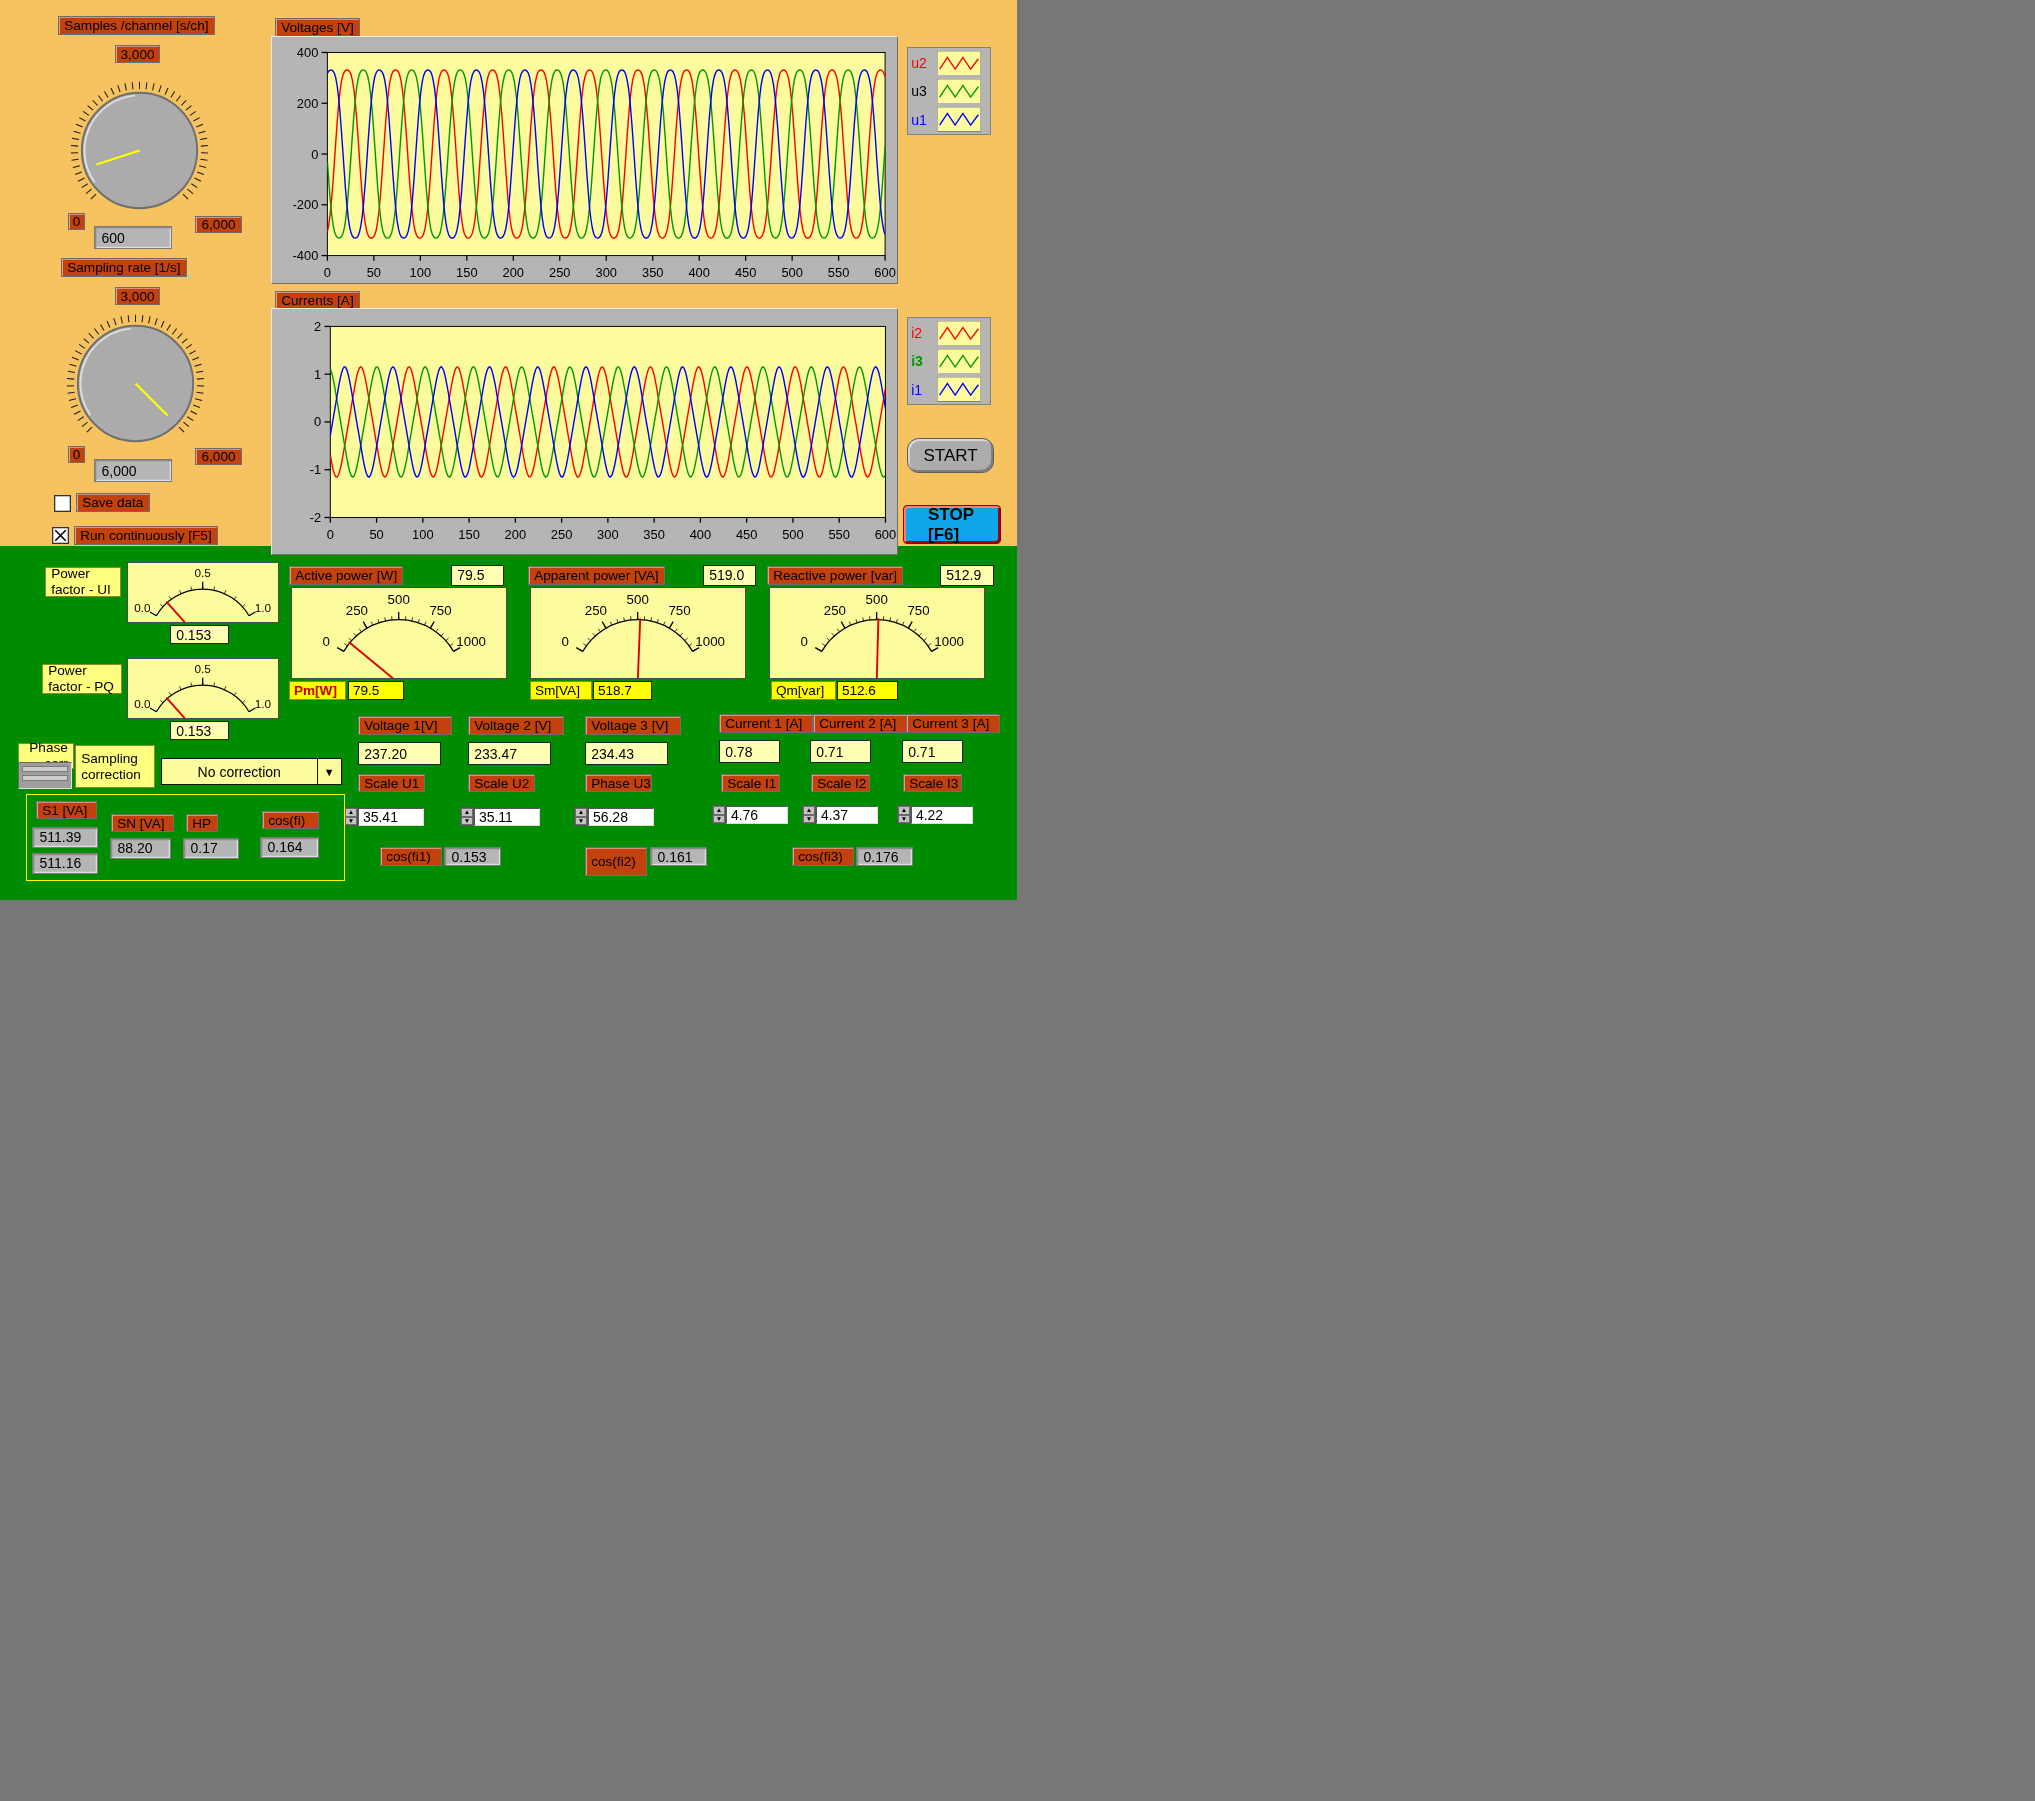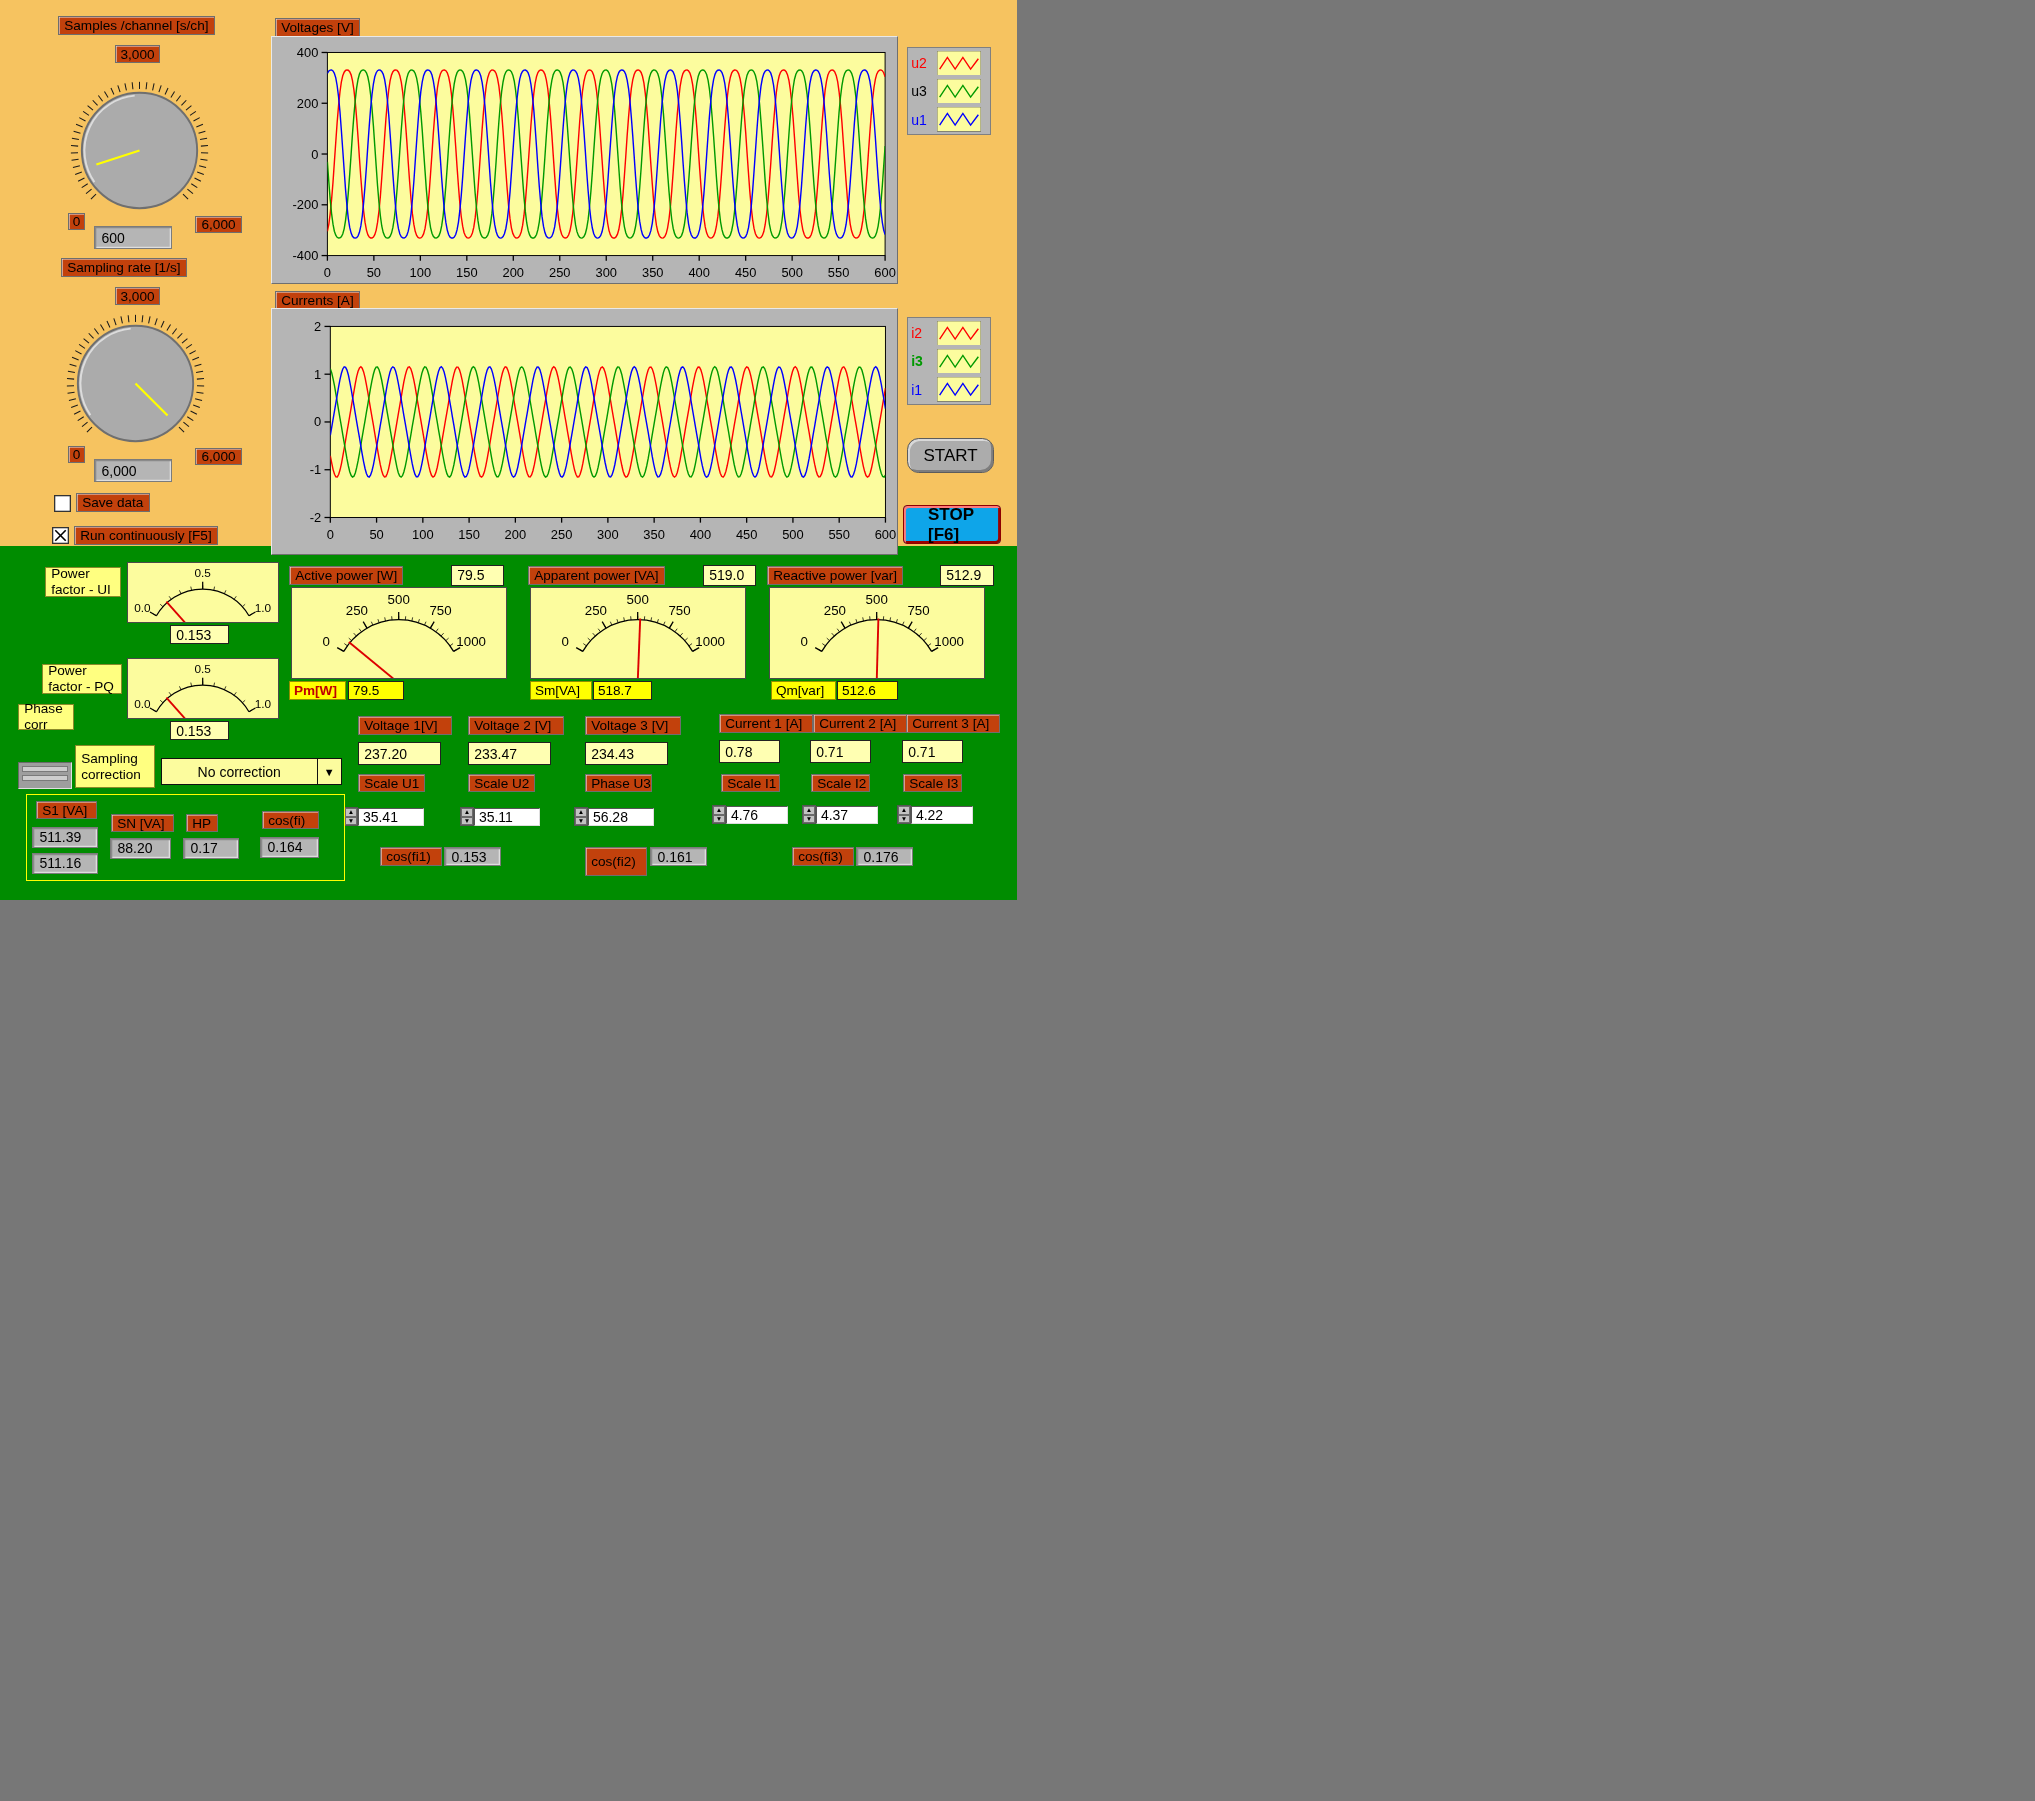--- a/index.html
+++ b/index.html
@@ -488,21 +488,21 @@
       <text x="167" y="25" text-anchor="middle" font-size="21">500</text>
       <line x1="217" y1="63.39745962155614" x2="223" y2="53.005154776142874" stroke="#000" stroke-width="2"></line>
       <text x="233" y="42.68464670045411" text-anchor="middle" font-size="21">750</text>
       <line x1="253.60254037844388" y1="100" x2="263.99484522385717" y2="94" stroke="#000" stroke-width="2"></line>
       <text x="281.3153532995459" y="91.00000000000001" text-anchor="middle" font-size="21">1000</text>
       <line x1="167" y1="150" x2="169.69140417822234" y2="48.03551430253057" stroke="#DD0000" stroke-width="3"></line>
     </svg>
   <div class="strip abs" style="left:771px;top:681px;width:65px;height:19.4px">Qm[var]</div>
   <div class="strip val abs" style="left:837px;top:681px;width:61px;height:19.4px">512.6</div>
 
-  <div class="ylab abs" style="left:18px;top:704px;width:56px;height:26px;align-items:flex-start">
+  <div class="ylab abs" style="left:18px;top:743px;width:56px;height:26px;align-items:flex-end">
     <span>Phase</span>
     <span>corr</span>
   </div>
   <div class="phase-ind abs" style="left:18px;top:762px;width:54px;height:27px">
     <div class="bar"></div>
     <div class="bar"></div>
   </div>
   <div class="ylab abs" style="left:75px;top:745px;width:80px;height:43px;align-items:flex-start">
     <span>Sampling</span>
     <span>correction</span>

